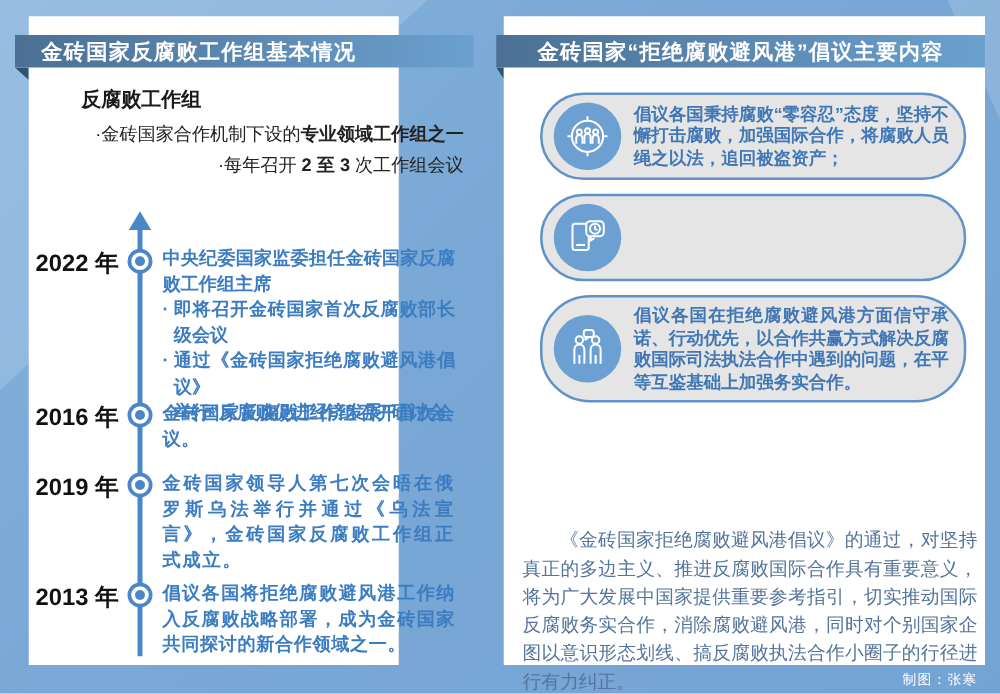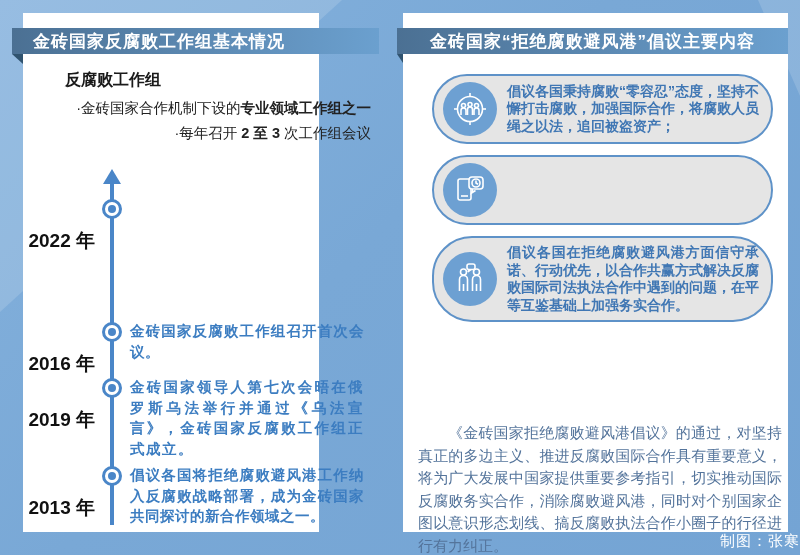--- a/index.html
+++ b/index.html
@@ -30,59 +30,65 @@
   .intro-heading{position:absolute;left:42px;top:57px;font-size:16px;font-weight:bold;color:#1a1a1a;}
   .intro-list{position:absolute;left:28px;top:83px;width:320px;text-align:right;}
   .intro-item{font-size:14.5px;color:#222;line-height:25px;white-space:nowrap;}
   .intro-item .mark{display:inline-block;width:10px;color:#222;}
   .intro-item b{font-weight:bold;}
   .tl-arrow{position:absolute;left:80px;top:156px;width:0;height:0;
     border-left:9px solid transparent;border-right:9px solid transparent;border-bottom:15px solid #4a86c8;}
   .tl-line{position:absolute;left:87px;top:170px;width:4px;height:342px;background:#4a86c8;}
   .tl-dot{position:absolute;left:79px;width:14px;height:14px;border:3px solid #4a86c8;border-radius:50%;background:#fff;z-index:2;}
   .tl-dot::after{content:"";position:absolute;left:3px;top:3px;width:8px;height:8px;border-radius:50%;background:#4a86c8;}
-  .tl-year{position:absolute;left:0;width:72px;text-align:right;font-size:19px;font-weight:bold;color:#111;margin-top:30px;}
+  .tl-year{position:absolute;left:0;width:72px;text-align:right;font-size:19px;font-weight:bold;color:#111;}
   .tl-text{position:absolute;left:107px;width:234px;color:#3c7dc1;font-weight:600;font-size:14.5px;line-height:20.5px;text-align:justify;}
   .tl-item{position:relative;}
   .tl-item.b{padding-left:9px;}
   .tl-item.b::before{content:"·";position:absolute;left:0;top:0;font-weight:bold;}
   .tl-text.sp1{letter-spacing:1.5px;}
   .tl-text.sp2{letter-spacing:0.5px;}
 
   
   .pill-stack{position:absolute;left:29px;top:61px;width:341px;display:flex;flex-direction:column;gap:11px;}
   .pill{border:2px solid #5e92c8;border-radius:40px;display:flex;align-items:center;gap:10px;
     padding:6px 12px 6px 9px;background:#e5e5e5;box-sizing:border-box;}
   .pill-icon{width:54px;height:54px;border-radius:50%;background:#6da0d2;flex:none;
     display:flex;align-items:center;justify-content:center;}
   .pill-icon svg{display:block;}
   .pill-text{font-size:14px;line-height:17.5px;font-weight:bold;color:#4077b4;text-align:justify;}
   .summary{position:absolute;left:15px;top:394px;width:364px;font-size:15px;line-height:22.5px;
     color:#54749b;text-indent:2em;text-align:justify;}
-  .credit{position:absolute;right:0;bottom:4px;color:#ffffff;font-size:15px;letter-spacing:1px;}
+  .credit{position:absolute;right:18px;bottom:4px;color:#ffffff;font-size:11px;letter-spacing:1px;}
 </style>
 </head>
 <body>
 
 <div class="stage">
   <div class="bg-tri tl"></div>
   <div class="bg-tri tr"></div>
 
   <section class="card left">
     <div class="intro-heading">反腐败工作组</div>
     <div class="intro-list">
       <div class="intro-item"><span class="mark">·</span><span>金砖国家合作机制下设的</span><b>专业领域工作组之一</b><span></span></div>
       <div class="intro-item"><span class="mark">·</span><span>每年召开 </span><b>2 至 3</b><span> 次工作组会议</span></div>
     </div>
 
     <div class="tl-arrow"></div>
     <div class="tl-line"></div>
 
     <div class="tl-dot" style="top:186px;"></div>
     <div class="tl-year" style="top:185px;">2022 年</div>
+    <div class="tl-text" style="top:184px;">
+      <div class="tl-item">中央纪委国家监委担任金砖国家反腐败工作组主席</div>
+      <div class="tl-item b">即将召开金砖国家首次反腐败部长级会议</div>
+      <div class="tl-item b">通过《金砖国家拒绝腐败避风港倡议》</div>
+      <div class="tl-item b">举行“反腐败促进经济发展”研讨会</div>
+    </div>
 
     <div class="tl-dot" style="top:309px;"></div>
     <div class="tl-year" style="top:308px;">2016 年</div>
     <div class="tl-text sp2" style="top:308px;">
       <div class="tl-item">金砖国家反腐败工作组召开首次会议。</div>
     </div>
 
     <div class="tl-dot" style="top:365px;"></div>
     <div class="tl-year" style="top:364px;">2019 年</div>
     <div class="tl-text sp1" style="top:364px;">

